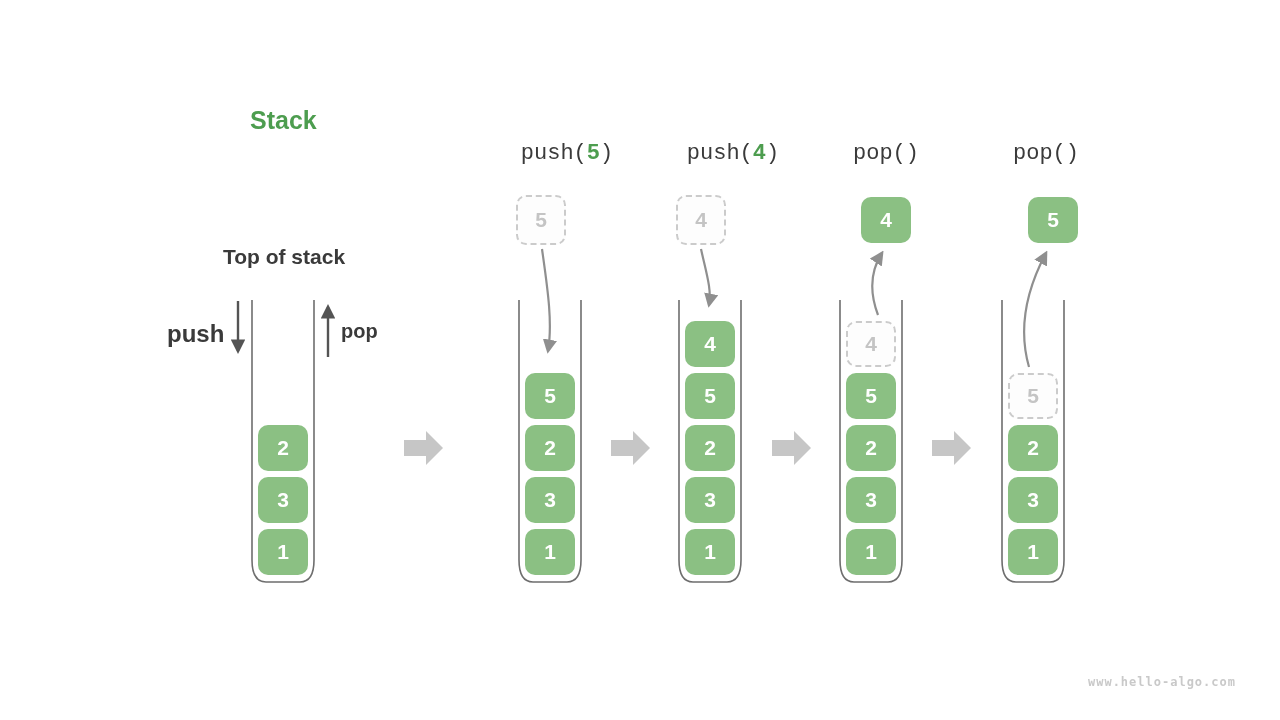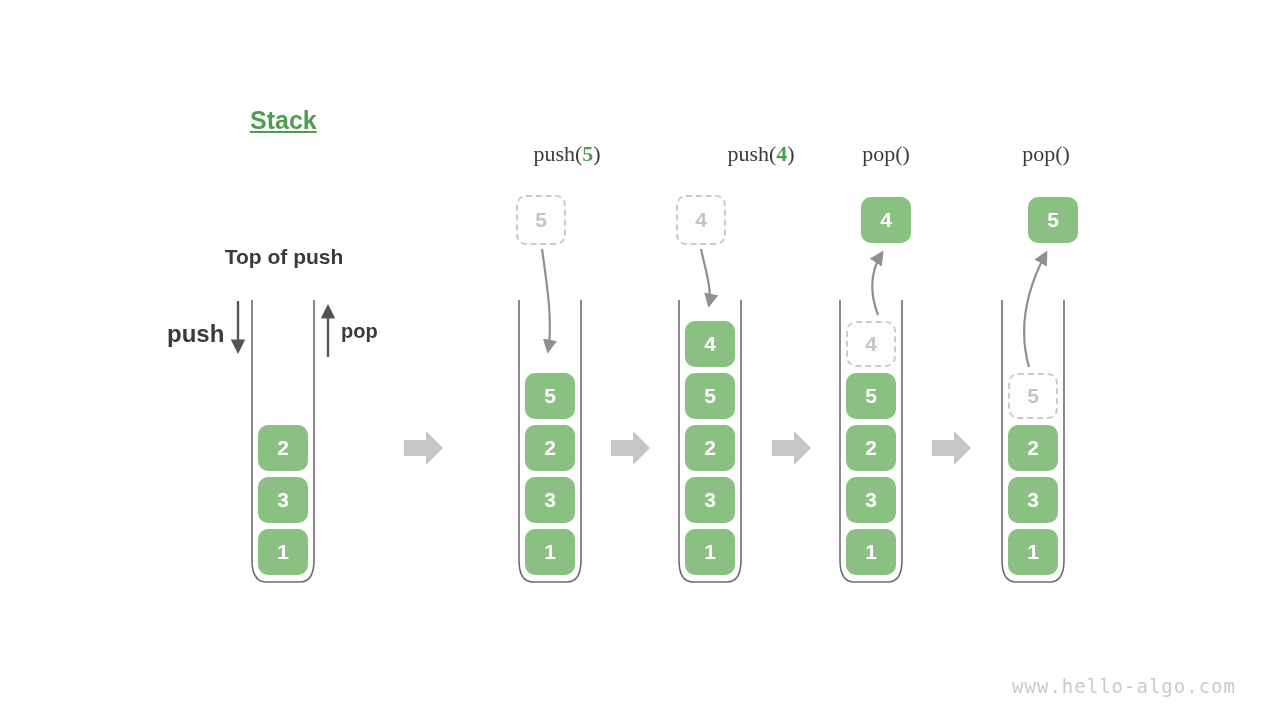--- a/index.html
+++ b/index.html
@@ -4,30 +4,30 @@
 <style>
   html,body{margin:0;padding:0;background:#ffffff;}
   .canvas{
     position:relative;width:1280px;height:720px;background:#fff;overflow:hidden;
     font-family:"Liberation Sans",sans-serif;
     --green-box:#8BC083;--green-text:#4D9D4F;--dark-text:#3A3A3A;
     --arrow-gray:#8F8F8F;--arrow-dark:#545454;--block-arrow:#C6C6C6;
     --ghost-border:#CBCBCB;--ghost-text:#C4C4C4;--ghost-fill:#FDFDFD;
     --vessel-stroke:#6E6E6E;--watermark:#C9C9C9;
   }
-  .title{position:absolute;left:250px;top:106px;font-size:25px;font-weight:bold;color:var(--green-text);text-decoration:underline;}
+  .title{position:absolute;left:250px;top:106px;font-size:25px;font-weight:bold;color:var(--green-text);}
   .lbl{position:absolute;font-weight:bold;color:var(--dark-text);white-space:nowrap;}
   .lbl-top{left:284px;top:245px;transform:translateX(-50%);font-size:21px;}
   .lbl-bottom{left:284px;top:614px;transform:translateX(-50%);font-size:21px;}
   .lbl-push{left:167px;top:320px;font-size:24px;}
   .lbl-pop{left:341px;top:320px;font-size:20px;}
   .watermark{position:absolute;right:44px;top:675px;font-family:"DejaVu Sans Mono",monospace;
-    font-size:19px;color:var(--watermark);letter-spacing:1px;}
+    font-size:12px;color:var(--watermark);letter-spacing:1px;font-weight:bold;}
   .col-hdr{position:absolute;top:141px;transform:translateX(-50%);
-    font-family:Liberation Serif, serif;font-size:22px;color:var(--dark-text);white-space:nowrap;}
+    font-family:Liberation Mono, monospace;font-size:22px;color:var(--dark-text);white-space:nowrap;}
   .col-hdr .green{color:var(--green-text);font-weight:bold;}
   .box{position:absolute;width:50px;height:46px;border-radius:10px;box-sizing:border-box;
     display:flex;align-items:center;justify-content:center;font-size:21px;font-weight:bold;}
   .box.solid{background:var(--green-box);color:#ffffff;}
   .box.ghost{border:2px dashed var(--ghost-border);background:var(--ghost-fill);color:var(--ghost-text);}
   .box.floating.ghost{height:50px;}
   .vessel{position:absolute;pointer-events:none;}
   .vessel path{stroke:var(--vessel-stroke);stroke-width:1.6;fill:none;}
   #arrows{position:absolute;left:0;top:0;pointer-events:none;}
   .curve{stroke:var(--arrow-gray);stroke-width:2.2;fill:none;}
@@ -35,42 +35,42 @@
   .block-arrow{fill:var(--block-arrow);}
   .ah-gray{fill:var(--arrow-gray);}
   .ah-dark{fill:var(--arrow-dark);}
 </style>
 </head>
 <body>
 
 <div class="canvas" style="--green-box: #8BC083; --green-text: #4D9D4F; --dark-text: #3A3A3A; --arrow-gray: #8F8F8F; --arrow-dark: #545454; --block-arrow: #C6C6C6; --ghost-border: #CBCBCB; --ghost-text: #C4C4C4; --ghost-fill: #FDFDFD; --vessel-stroke: #6E6E6E; --watermark: #C9C9C9;">
 
   <div class="title">Stack</div>
-  <div class="lbl lbl-top">Top of push</div>
+  <div class="lbl lbl-top">Top of stack</div>
   <div class="lbl lbl-push">push</div>
   <div class="lbl lbl-pop">pop</div>
   <div class="watermark">www.hello-algo.com</div>
 
   <div id="columns-layer">
       <svg class="vessel" width="66" height="286" viewBox="0 0 66 286" style="left: 250px; top: 299px;">
         <path d="M2,1 L2,261 Q2,283 16,283 L50,283 Q64,283 64,261 L64,1"></path>
       </svg>
       <div class="box solid" style="left: 258px; top: 425px;">2</div>
       <div class="box solid" style="left: 258px; top: 477px;">3</div>
       <div class="box solid" style="left: 258px; top: 529px;">1</div>
       <div class="col-hdr" style="left: 567px;"><span class="">push(</span><span class="green">5</span><span class="">)</span></div>
       <div class="box floating ghost" style="left: 516px; top: 195px;">5</div>
       <svg class="vessel" width="66" height="286" viewBox="0 0 66 286" style="left: 517px; top: 299px;">
         <path d="M2,1 L2,261 Q2,283 16,283 L50,283 Q64,283 64,261 L64,1"></path>
       </svg>
       <div class="box solid" style="left: 525px; top: 373px;">5</div>
       <div class="box solid" style="left: 525px; top: 425px;">2</div>
       <div class="box solid" style="left: 525px; top: 477px;">3</div>
       <div class="box solid" style="left: 525px; top: 529px;">1</div>
-      <div class="col-hdr" style="left: 761px;"><span class="">push(</span><span class="green">4</span><span class="">)</span></div>
+      <div class="col-hdr" style="left: 733px;"><span class="">push(</span><span class="green">4</span><span class="">)</span></div>
       <div class="box floating ghost" style="left: 676px; top: 195px;">4</div>
       <svg class="vessel" width="66" height="286" viewBox="0 0 66 286" style="left: 677px; top: 299px;">
         <path d="M2,1 L2,261 Q2,283 16,283 L50,283 Q64,283 64,261 L64,1"></path>
       </svg>
       <div class="box solid" style="left: 685px; top: 321px;">4</div>
       <div class="box solid" style="left: 685px; top: 373px;">5</div>
       <div class="box solid" style="left: 685px; top: 425px;">2</div>
       <div class="box solid" style="left: 685px; top: 477px;">3</div>
       <div class="box solid" style="left: 685px; top: 529px;">1</div>
       <div class="col-hdr" style="left: 886px;"><span class="">pop()</span></div>

